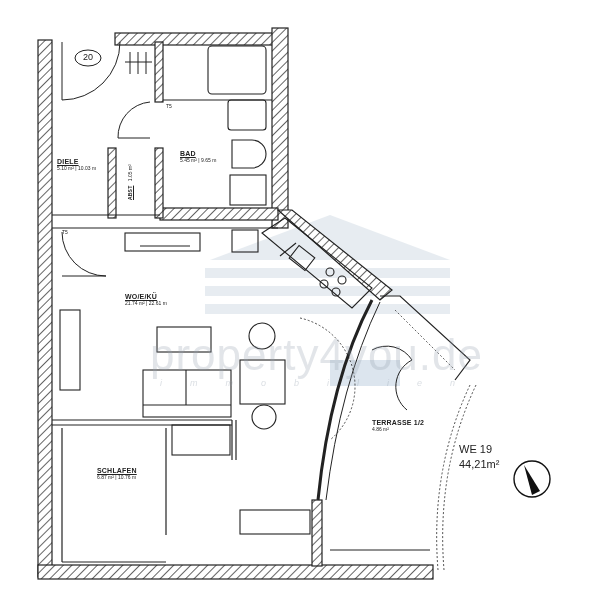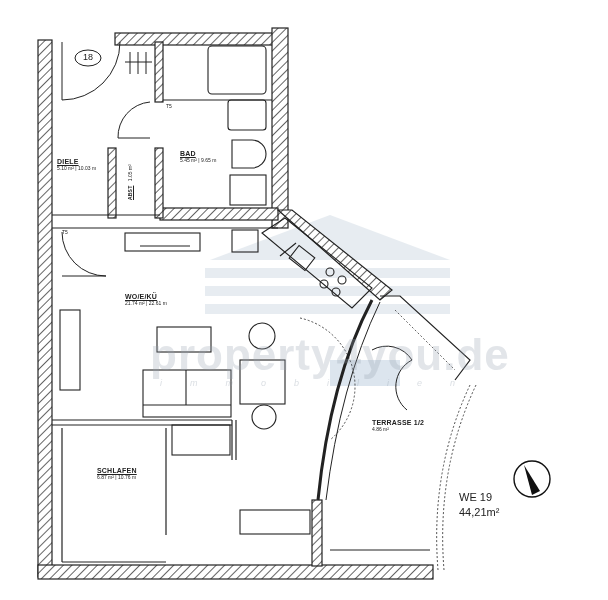--- a/index.html
+++ b/index.html
@@ -3,21 +3,21 @@
 <meta charset="utf-8">
 <style>
   html, body { margin: 0; padding: 0; background: #ffffff; }
   body { width: 608px; height: 600px; position: relative; overflow: hidden;
          font-family: "Liberation Sans", sans-serif; color: #1a1a1a; }
   svg.plan { position: absolute; left: 0; top: 0; }
   .lbl { position: absolute; font-family: "Liberation Sans", sans-serif; color: #222; white-space: nowrap; }
   .room-name { font-size: 7px; font-weight: bold; text-decoration: underline; letter-spacing: 0.2px; }
   .room-area { font-size: 5px; }
   .unit { font-size: 11px; line-height: 15px; }
-  .wm { position: absolute; font-size: 44px; color: rgba(150,160,175,0.28); font-weight: bold; letter-spacing: 1px; }
+  .wm { position: absolute; font-size: 44px; color: rgba(150,160,175,0.28); font-weight: normal; letter-spacing: 1px; }
   .wm-sub { position: absolute; font-size: 9px; color: rgba(150,160,175,0.35); letter-spacing: 28px; }
   .tag { position: absolute; font-size: 9px; }
 </style>
 </head>
 <body>
 
 <svg class="plan" width="608" height="600" viewBox="0 0 608 600">
   <defs>
     <pattern id="hatch" width="6" height="6" patternUnits="userSpaceOnUse" patternTransform="rotate(45)">
       <rect width="6" height="6" fill="#fff"></rect>
@@ -129,21 +129,21 @@
 
   <g>
     <circle cx="532" cy="479" r="18" fill="none" stroke="#111" stroke-width="1.4"></circle>
     <polygon points="524,465 540,491 532,495" fill="#111"></polygon>
   </g>
 </svg>
 
 <div class="wm" style="left:150px; top:330px;">property4you.de</div>
 <div class="wm-sub" style="left:160px; top:378px;font-style:italic;">immobilien</div>
 
-<div class="tag" style="left:83px; top:52px;">18</div>
+<div class="tag" style="left:83px; top:52px;">20</div>
 <div class="tag" style="left:62px; top:229px; font-size:5px;">T5</div>
 <div class="tag" style="left:166px; top:103px; font-size:5px;">T5</div>
 
 <div class="lbl" style="left:57px; top:158px;">
   <div class="room-name">DIELE</div>
   <div class="room-area"><span>5.10 m²</span> | <span>10.03 m</span></div>
 </div>
 
 <div class="lbl" style="left:118px; top:200px; transform:rotate(-90deg); transform-origin:left top;">
   <span class="room-name" style="font-size:5px;">ABST</span>
@@ -163,16 +163,16 @@
 <div class="lbl" style="left:97px; top:467px;">
   <div class="room-name">SCHLAFEN</div>
   <div class="room-area"><span>6.87 m²</span> | <span>10.76 m</span></div>
 </div>
 
 <div class="lbl" style="left:372px; top:419px;">
   <div class="room-name" style="text-decoration:none;">TERRASSE 1/2</div>
   <div class="room-area">4.86 m²</div>
 </div>
 
-<div class="lbl unit" style="left:459px; top:442px;margin-top:48px;">
+<div class="lbl unit" style="left:459px; top:442px;">
   <div>WE 19</div>
   <div>44,21m²</div>
 </div>
 
 </body></html>

